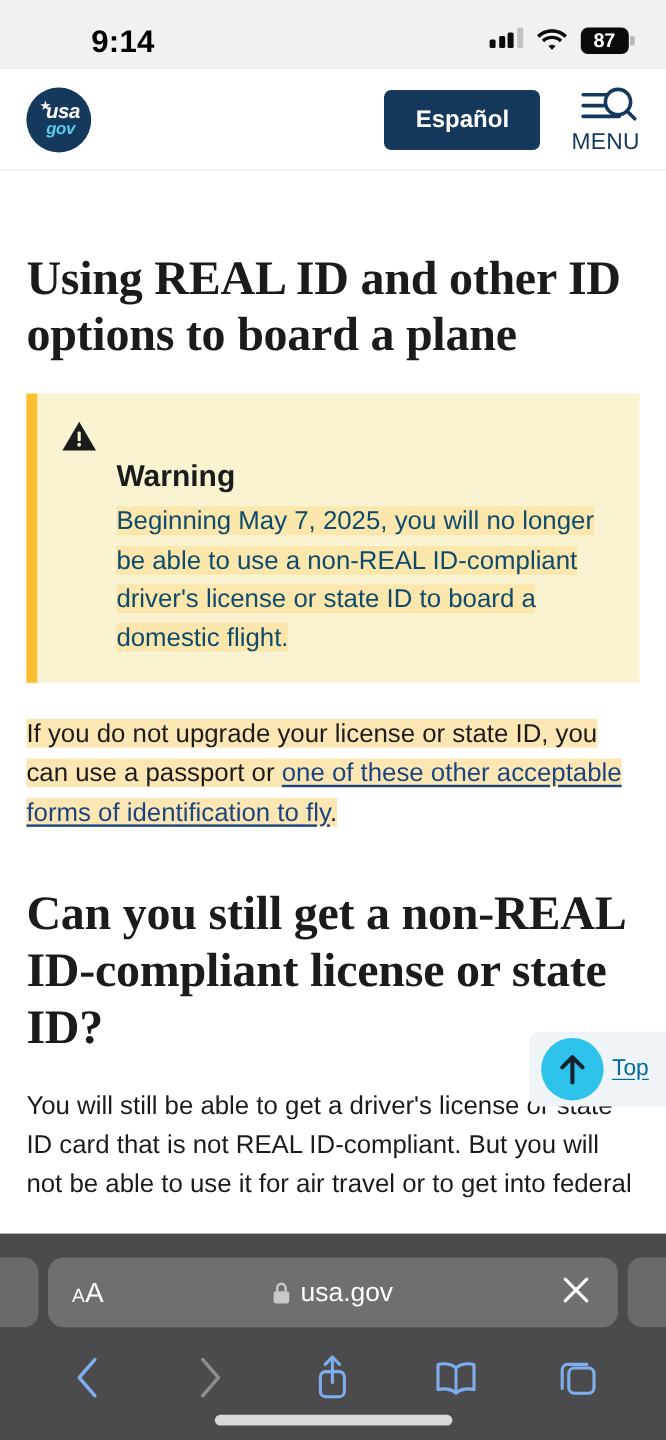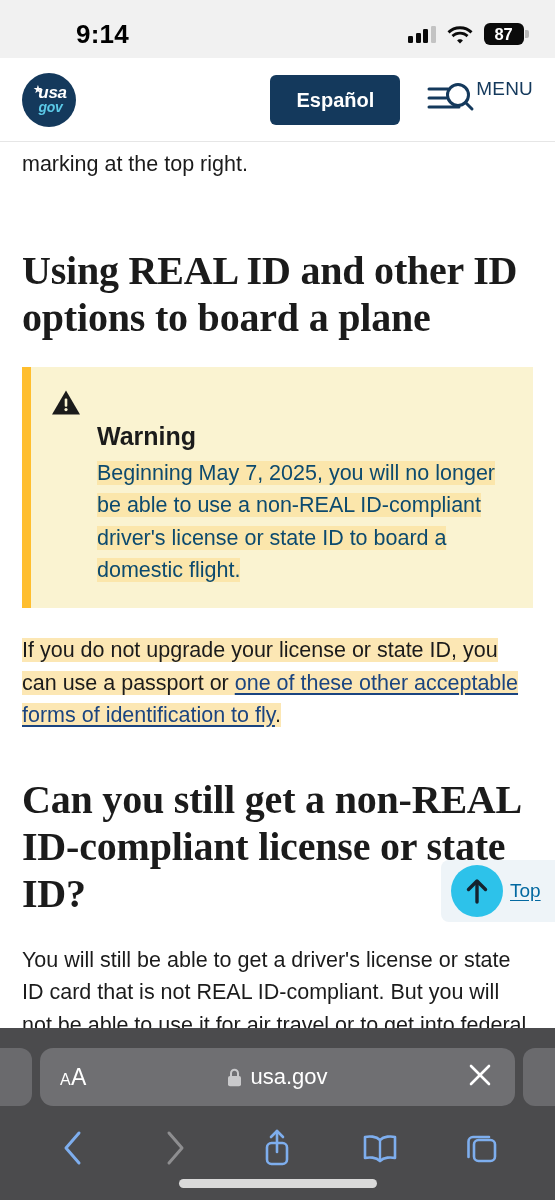--- a/index.html
+++ b/index.html
@@ -24,21 +24,21 @@
     display: flex; align-items: center;
     justify-content: space-between;
     padding: 0 26px 0 0;
   }
   .status-time {
     font-size: 26px; font-weight: bold;
     color: #000; letter-spacing: 0.2px;
     margin-left: 76px;
     font-family: "Liberation Sans", sans-serif;
   }
-  .status-right { display: flex; align-items: center; gap: 11px; }
+  .status-right { display: flex; gap: 11px; }
   .sig-bars { display: flex; align-items: flex-end; gap: 2.5px; height: 17px; }
   .sig-bars i { display:block; width: 5px; background:#0b0b0b; border-radius: 1.3px; }
   .sig-bars i:nth-child(1){ height: 7px; }
   .sig-bars i:nth-child(2){ height: 10px; }
   .sig-bars i:nth-child(3){ height: 13.5px; }
   .sig-bars i:nth-child(4){ height: 17px; background:#c3c3c3; }
   .wifi { width: 26px; height: 19px; display:block; }
   .battery { display:flex; align-items:center; gap:1.5px; }
   .battery-body {
     width: 40px; height: 22px; background:#0b0b0b;
@@ -85,21 +85,21 @@
     background:#14395c; color:#ffffff;
     font-size: 20px; font-weight: bold;
     border: none; border-radius: 6px;
     padding: 15px 26px;
     font-family: "Liberation Sans", sans-serif;
     cursor: pointer;
     line-height: 1;
   }
   .menu-btn {
     margin-left: 26px;
-    display:flex; flex-direction:row; align-items:flex-start;
+    display:flex; flex-direction:column; align-items:flex-end;
     cursor:pointer;
   }
   .menu-icon { width: 50px; height: 40px; display:block; }
   .menu-label {
     color:#14395c; font-size:19px; letter-spacing:0.2px;
     margin-top: -2px;
     font-family: "Liberation Sans", sans-serif;
   }
 
   
@@ -288,21 +288,20 @@
         <line x1="3" y1="27" x2="33" y2="27" stroke="#14395c" stroke-width="3" stroke-linecap="round"></line>
         <circle cx="32" cy="15" r="10.5" fill="none" stroke="#14395c" stroke-width="3"></circle>
         <line x1="39.5" y1="22.5" x2="46" y2="29" stroke="#14395c" stroke-width="3" stroke-linecap="round"></line>
       </svg>
       <span class="menu-label">MENU</span>
     </div>
   </div>
 
   <div class="content">
 
-    <div class="body-text partial-line">marking at the top right.</div>
 
     <h2 class="section-title title-1">Using REAL ID and other ID options to board a plane</h2>
 
     <div class="alert">
       <div class="alert-icon">
         <svg width="30" height="27" viewBox="0 0 30 27">
           <path d="M15 1.5 L29 25.5 L1 25.5 Z" fill="#1b1b1b"></path>
           <rect x="13.7" y="9.5" width="2.6" height="8.2" fill="#faf3d1" rx="1"></rect>
           <circle cx="15" cy="20.6" r="1.6" fill="#faf3d1"></circle>
         </svg>

